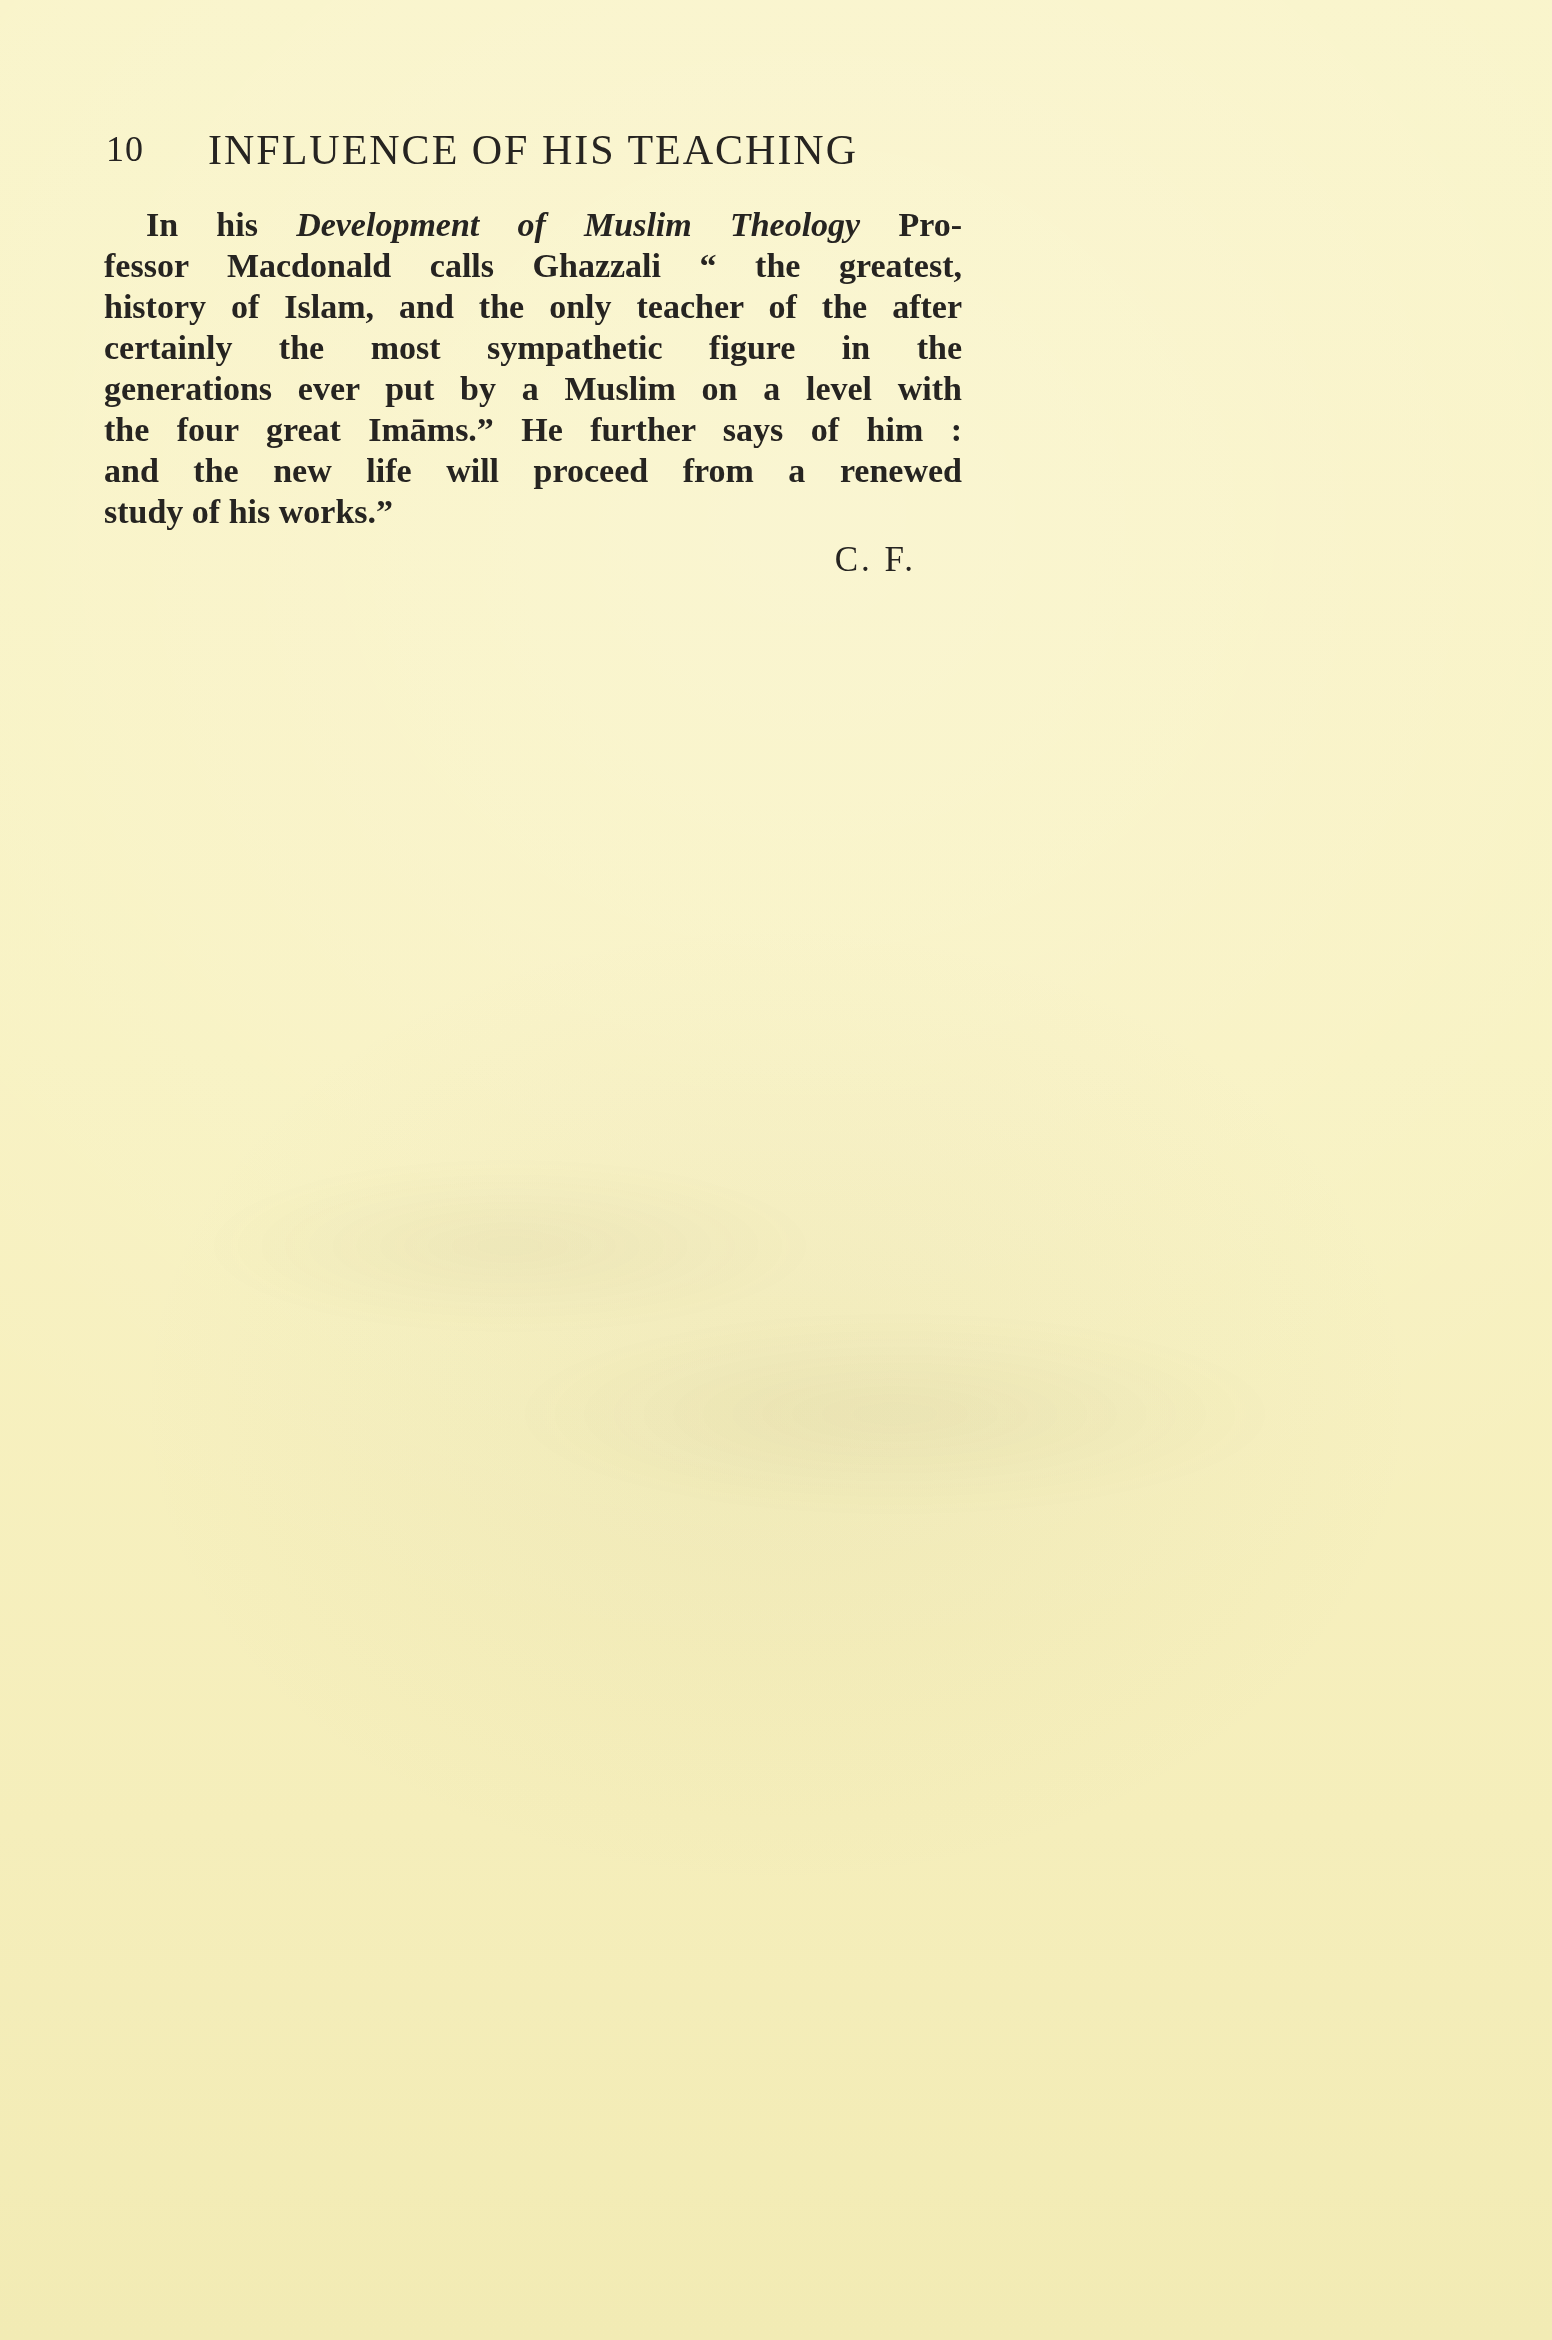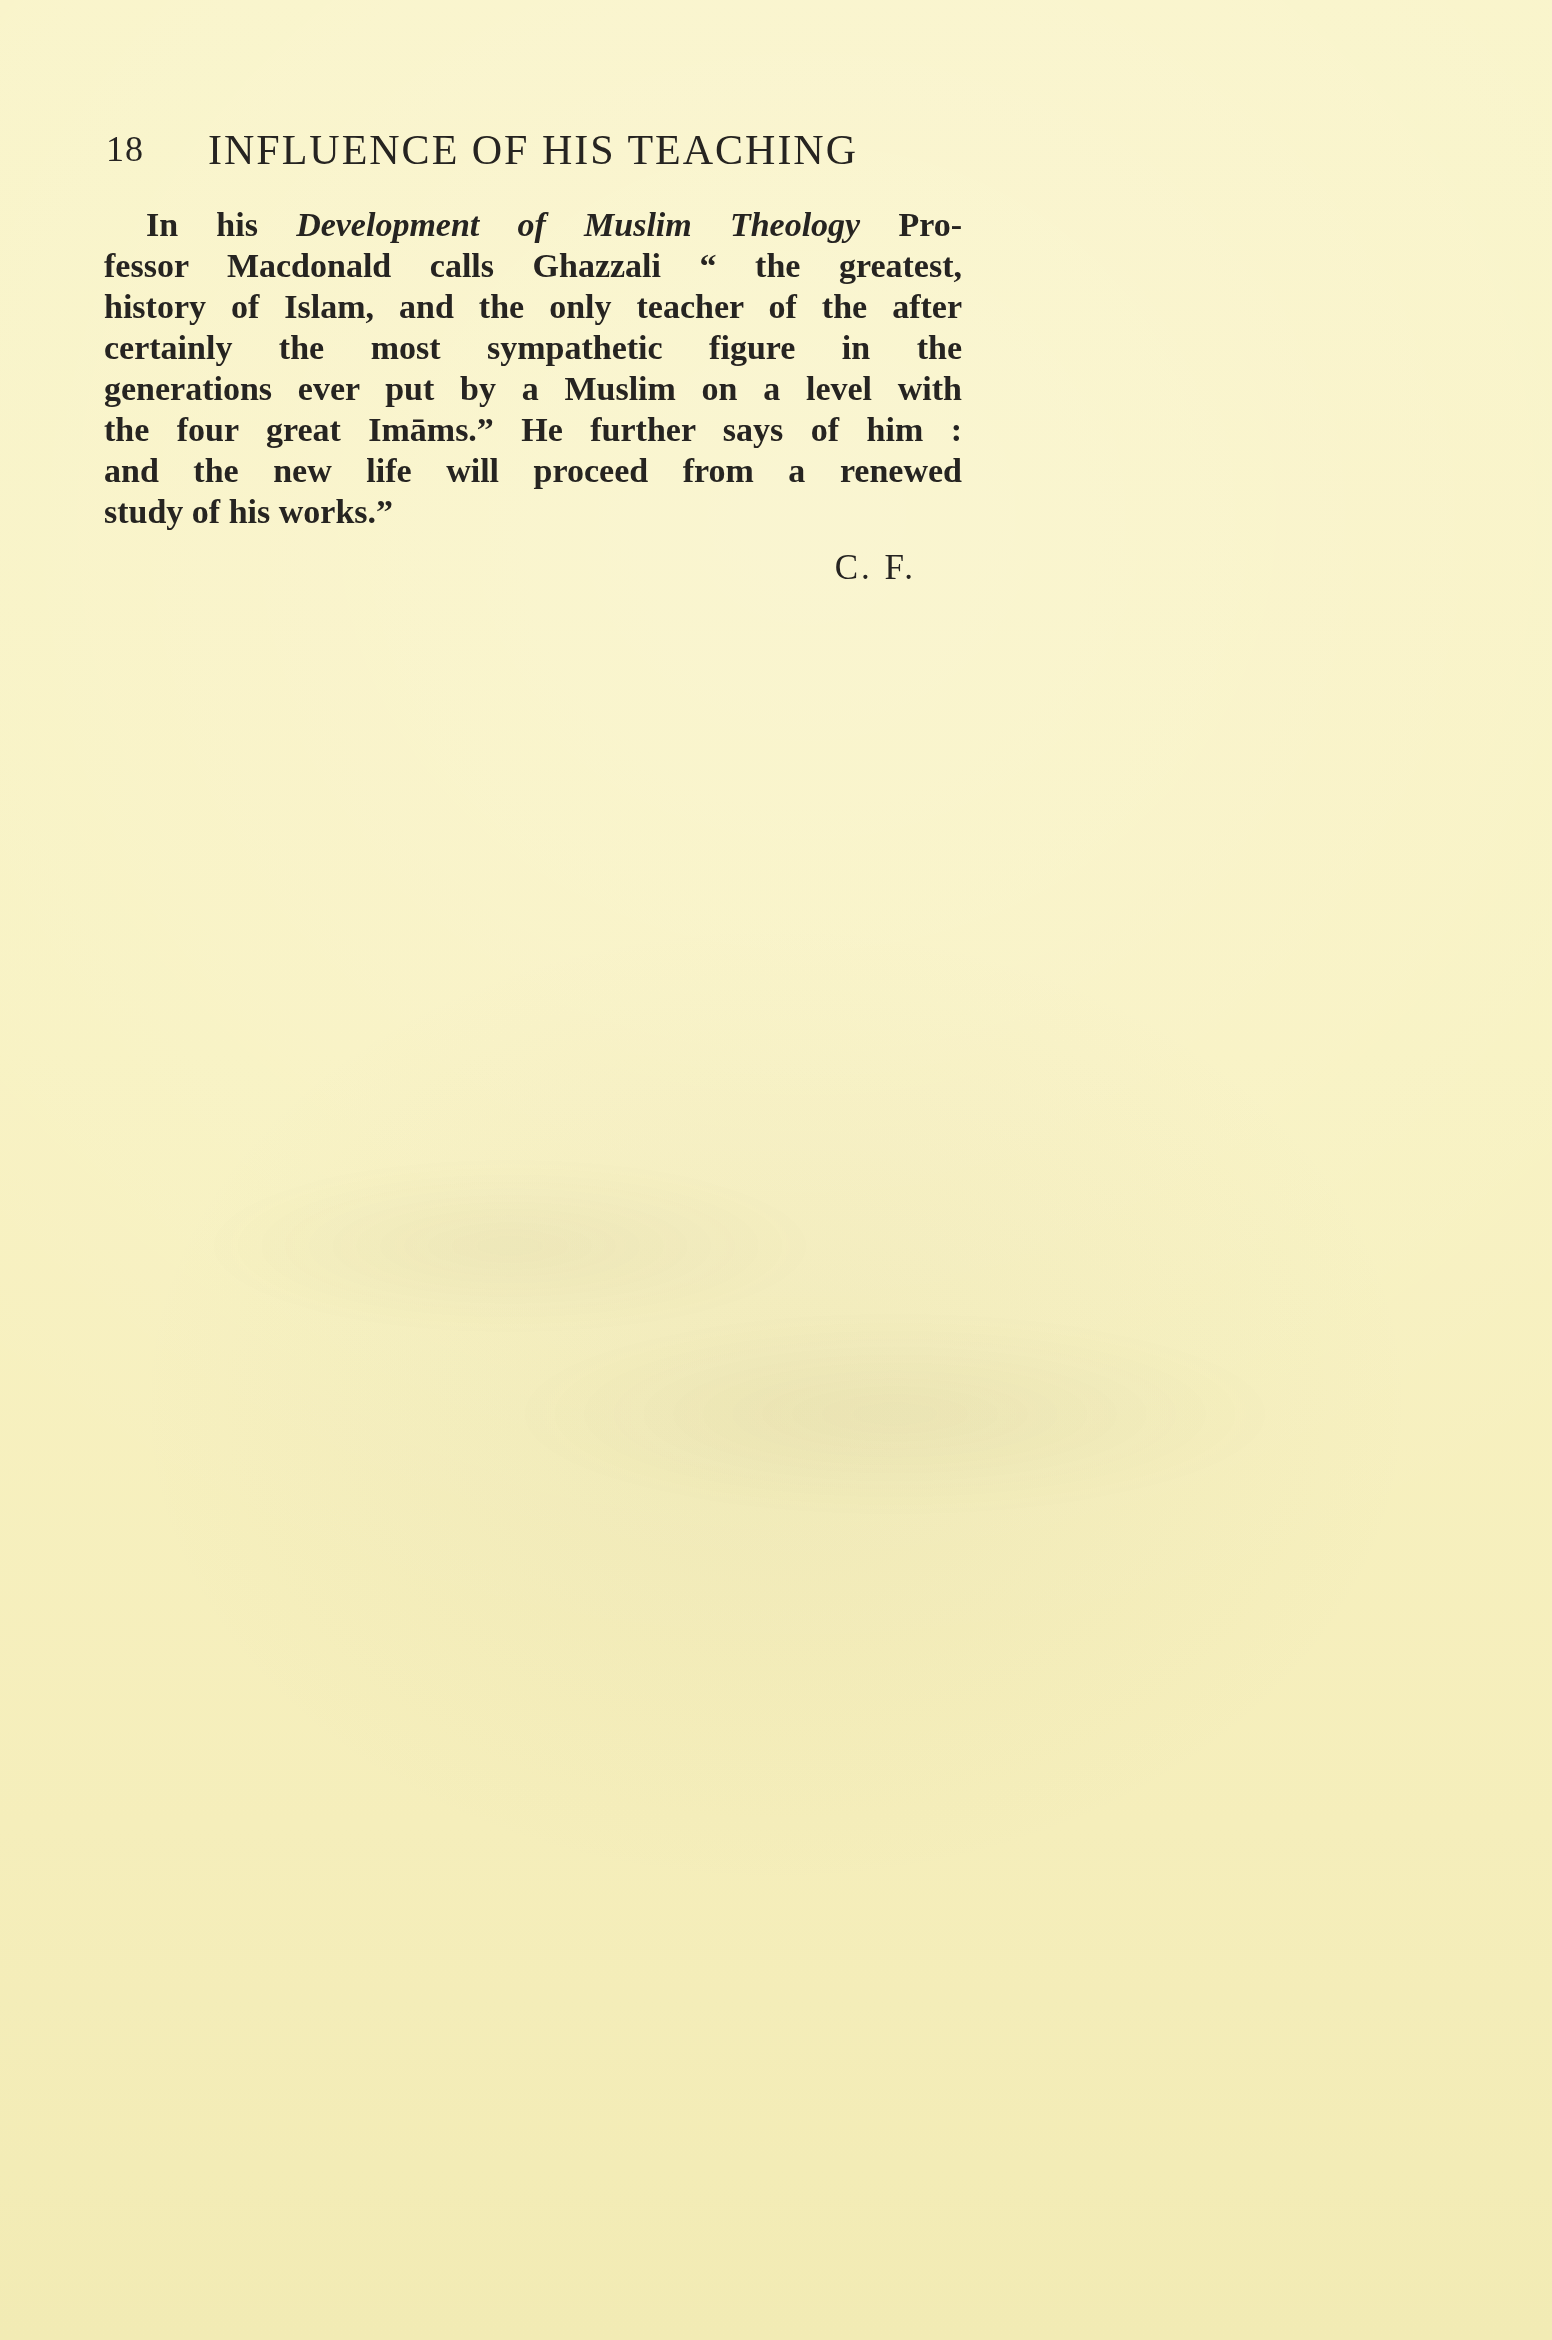--- a/index.html
+++ b/index.html
@@ -72,36 +72,36 @@
   .text-line.first {
     text-indent: 42px;
   }
   .text-line.last {
     text-align-last: left;
   }
   .italic {
     font-style: italic;
   }
   .signature {
-    margin-top: 16px;
+    margin-top: 8px;
     text-align: right;
     padding-right: 46px;
     font-size: 35px;
     letter-spacing: 3px;
   }
 </style>
 </head>
 <body>
 
 <div class="paper"></div>
 <div class="showthrough"></div>
 
 <div class="text-block">
   <div class="header">
-    <span class="page-number">18</span>
+    <span class="page-number">10</span>
     <span class="running-title">INFLUENCE OF HIS TEACHING</span>
   </div>
 
   <div class="body-lines">
       <div class="text-line first"><span>In his </span><span class="italic">Development of Muslim Theology</span><span> Pro-</span></div>
       <div class="text-line"><span>fessor Macdonald calls Ghazzali “ the greatest,</span></div>
       <div class="text-line"><span>history of Islam, and the only teacher of the after</span></div>
       <div class="text-line"><span>certainly the most sympathetic figure in the</span></div>
       <div class="text-line"><span>generations ever put by a Muslim on a level with</span></div>
       <div class="text-line"><span>the four great Imāms.” He further says of him :</span></div>

